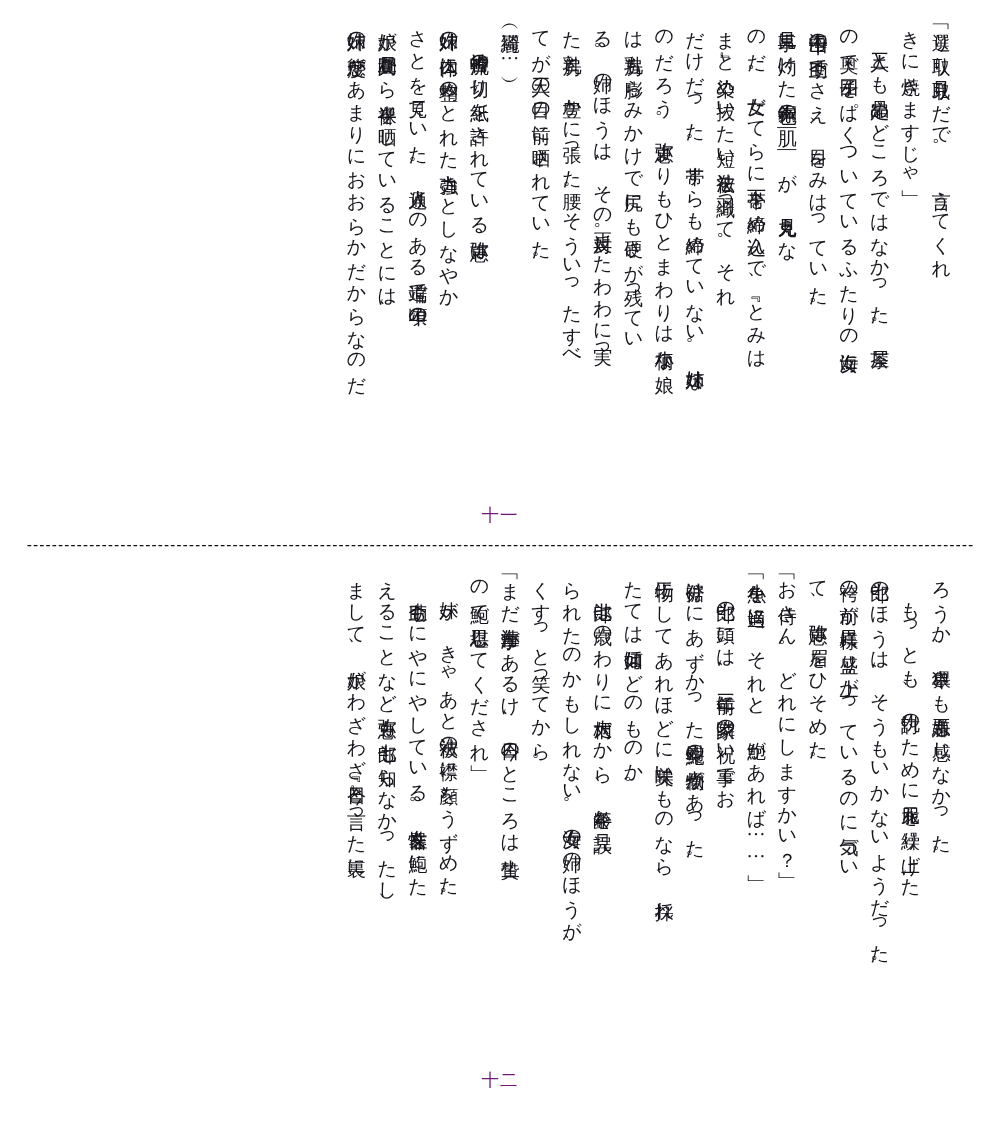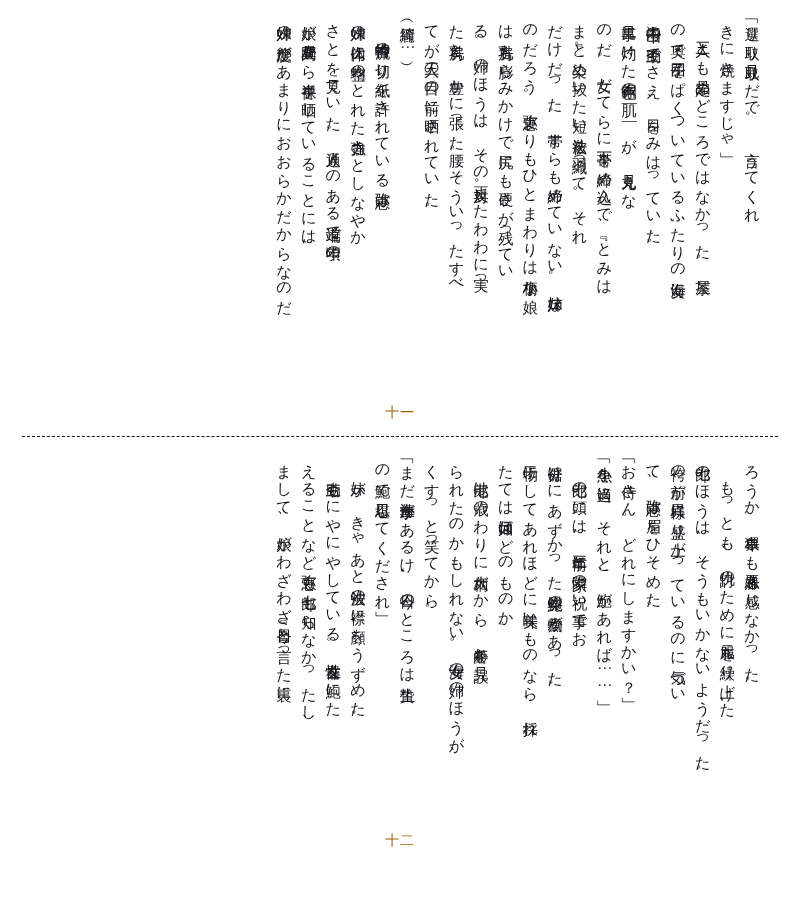--- a/index.html
+++ b/index.html
@@ -61,25 +61,25 @@
   }
 
   
   .folio {
     position: absolute;
     left: 0;
     width: 100%;
     text-align: center;
     font-size: 14px;
     letter-spacing: 0.06em;
-    color: #a16207;
+    color: #701a75;
     font-family: "Liberation Serif", "DejaVu Serif", serif;
   }
   .page-1 .folio { top: 404px; }
-  .page-2 .folio { top: 396px; }
+  .page-2 .folio { top: 420px; }
 
   
   .page-separator {
     position: absolute;
     left: 22px;
     right: 22px;
     top: 436px;
     height: 0;
     border-top: 1.6px dashed #111111;
   }

